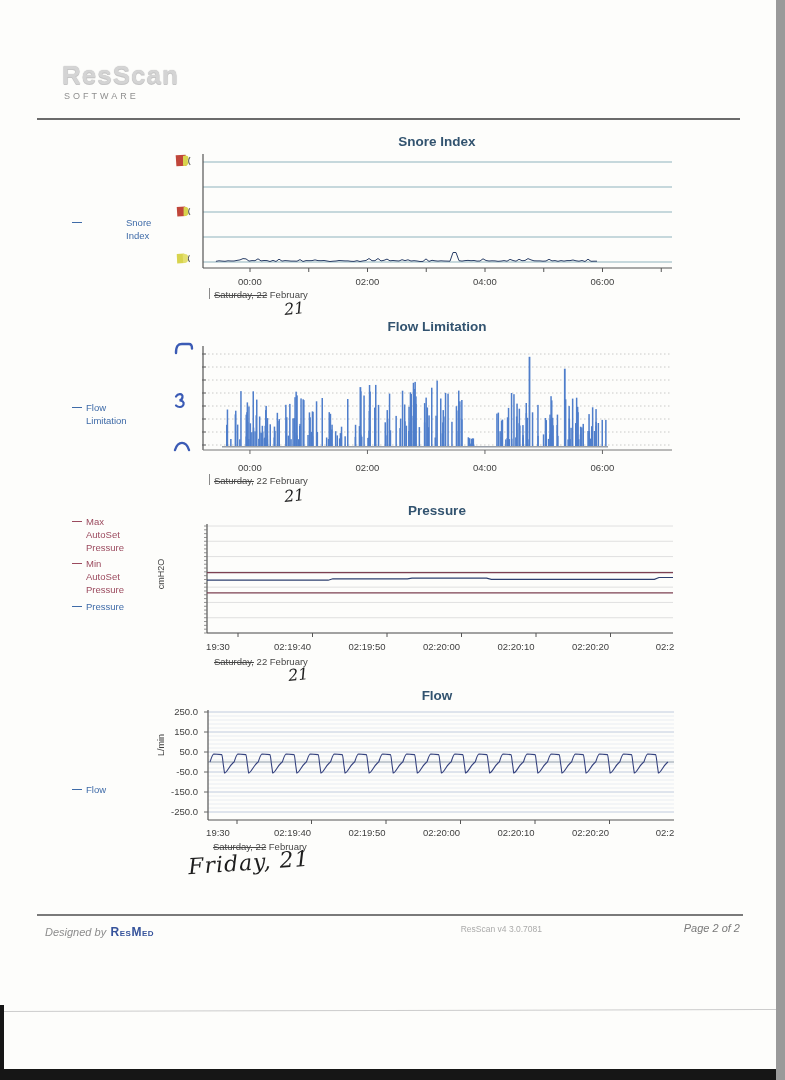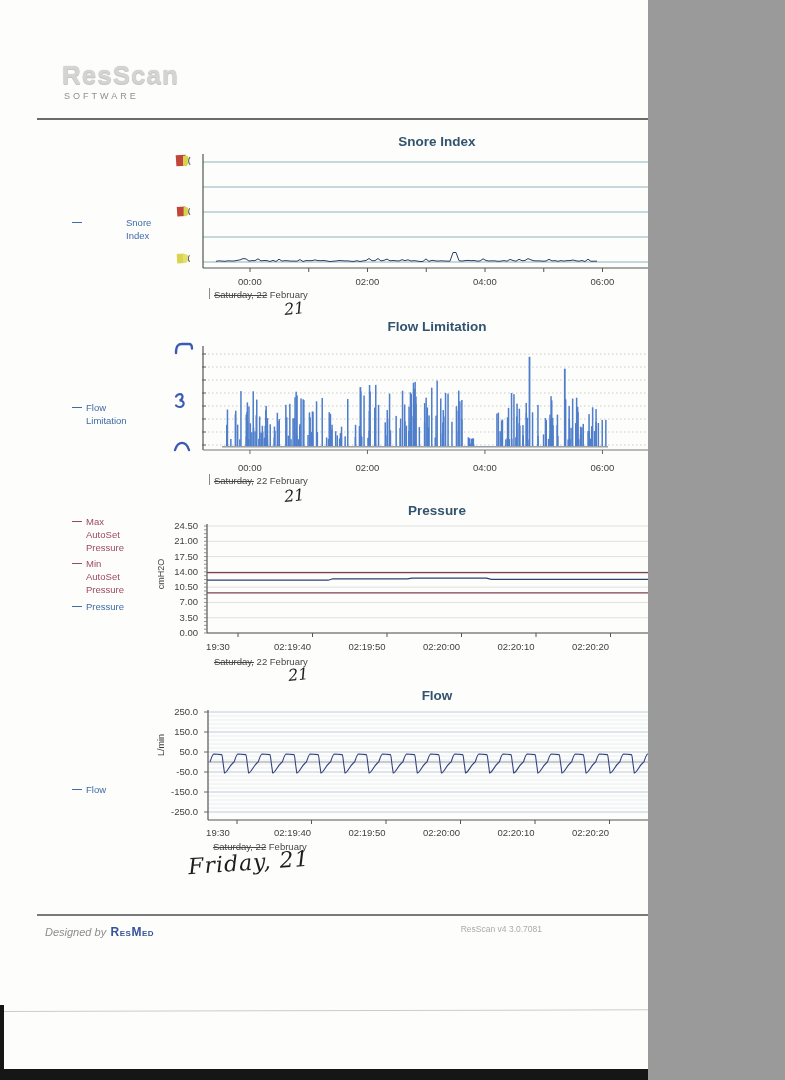--- a/index.html
+++ b/index.html
@@ -1,16 +1,16 @@
 <!DOCTYPE html>
 <html><head>
 <meta charset="utf-8">
 <style>
   html,body{margin:0;padding:0;background:#9a9a9a;}
-  .page{position:relative;width:648px;height:1080px;background:#fdfdfb;overflow:hidden;
+  .page{position:relative;width:776px;height:1080px;background:#fdfdfb;overflow:hidden;
         font-family:"Liberation Sans","DejaVu Sans",sans-serif;}
   .abs{position:absolute;}
   
   .logo-title{font-size:26px;font-weight:bold;color:#d4d4d4;letter-spacing:1px;
               text-shadow:0 0 1px #b3b3b3, 0 1px 0 #c9c9c9;}
   .logo-sub{font-size:9px;color:#8f8f8f;letter-spacing:3px;}
   .info{font-size:9.5px;color:#55503f;line-height:11.6px;}
   .rule{background:#6b6b6b;height:2px;}
   
   .chart-title{font-size:13.5px;font-weight:bold;color:#32536f;text-align:center;}
@@ -428,30 +428,20 @@
     <span class="ltext" style="color: rgb(155, 74, 94);">Min
 AutoSet
 Pressure</span>
   </div>
   <div class="abs legend" style="left:72px;top:600px;">
     <span class="dash" style="color: rgb(63, 107, 168);"></span>
     <span class="ltext" style="color: rgb(63, 107, 168);">Pressure</span>
   </div>
 
   <div class="abs yunit" style="left:146px;top:569px;">cmH2O</div>
-  <div id="ylabs-pressure" class="abs" style="left:152px;top:518px;width:46px;height:124px;">
-      <div class="ylab" style="right: 0px; top: 2px;">24.50</div>
-      <div class="ylab" style="right: 0px; top: 17.2857px;">21.00</div>
-      <div class="ylab" style="right: 0px; top: 32.5714px;">17.50</div>
-      <div class="ylab" style="right: 0px; top: 47.8571px;">14.00</div>
-      <div class="ylab" style="right: 0px; top: 63.1429px;">10.50</div>
-      <div class="ylab" style="right: 0px; top: 78.4286px;">7.00</div>
-      <div class="ylab" style="right: 0px; top: 93.7143px;">3.50</div>
-      <div class="ylab" style="right: 0px; top: 109px;">0.00</div>
-    </div>
 
   <svg id="svg-pressure" class="abs" style="left:203px;top:518px;" width="470" height="124">
       <line x1="4" y1="8" x2="470" y2="8" stroke="#dcdcdc" stroke-width="0.9"></line>
       <line x1="4" y1="23.285714285714285" x2="470" y2="23.285714285714285" stroke="#dcdcdc" stroke-width="0.9"></line>
       <line x1="4" y1="38.57142857142857" x2="470" y2="38.57142857142857" stroke="#dcdcdc" stroke-width="0.9"></line>
       <line x1="4" y1="53.857142857142854" x2="470" y2="53.857142857142854" stroke="#dcdcdc" stroke-width="0.9"></line>
       <line x1="4" y1="69.14285714285714" x2="470" y2="69.14285714285714" stroke="#dcdcdc" stroke-width="0.9"></line>
       <line x1="4" y1="84.42857142857143" x2="470" y2="84.42857142857143" stroke="#dcdcdc" stroke-width="0.9"></line>
       <line x1="4" y1="99.71428571428571" x2="470" y2="99.71428571428571" stroke="#dcdcdc" stroke-width="0.9"></line>
       <line x1="4" y1="115" x2="470" y2="115" stroke="#dcdcdc" stroke-width="0.9"></line>

